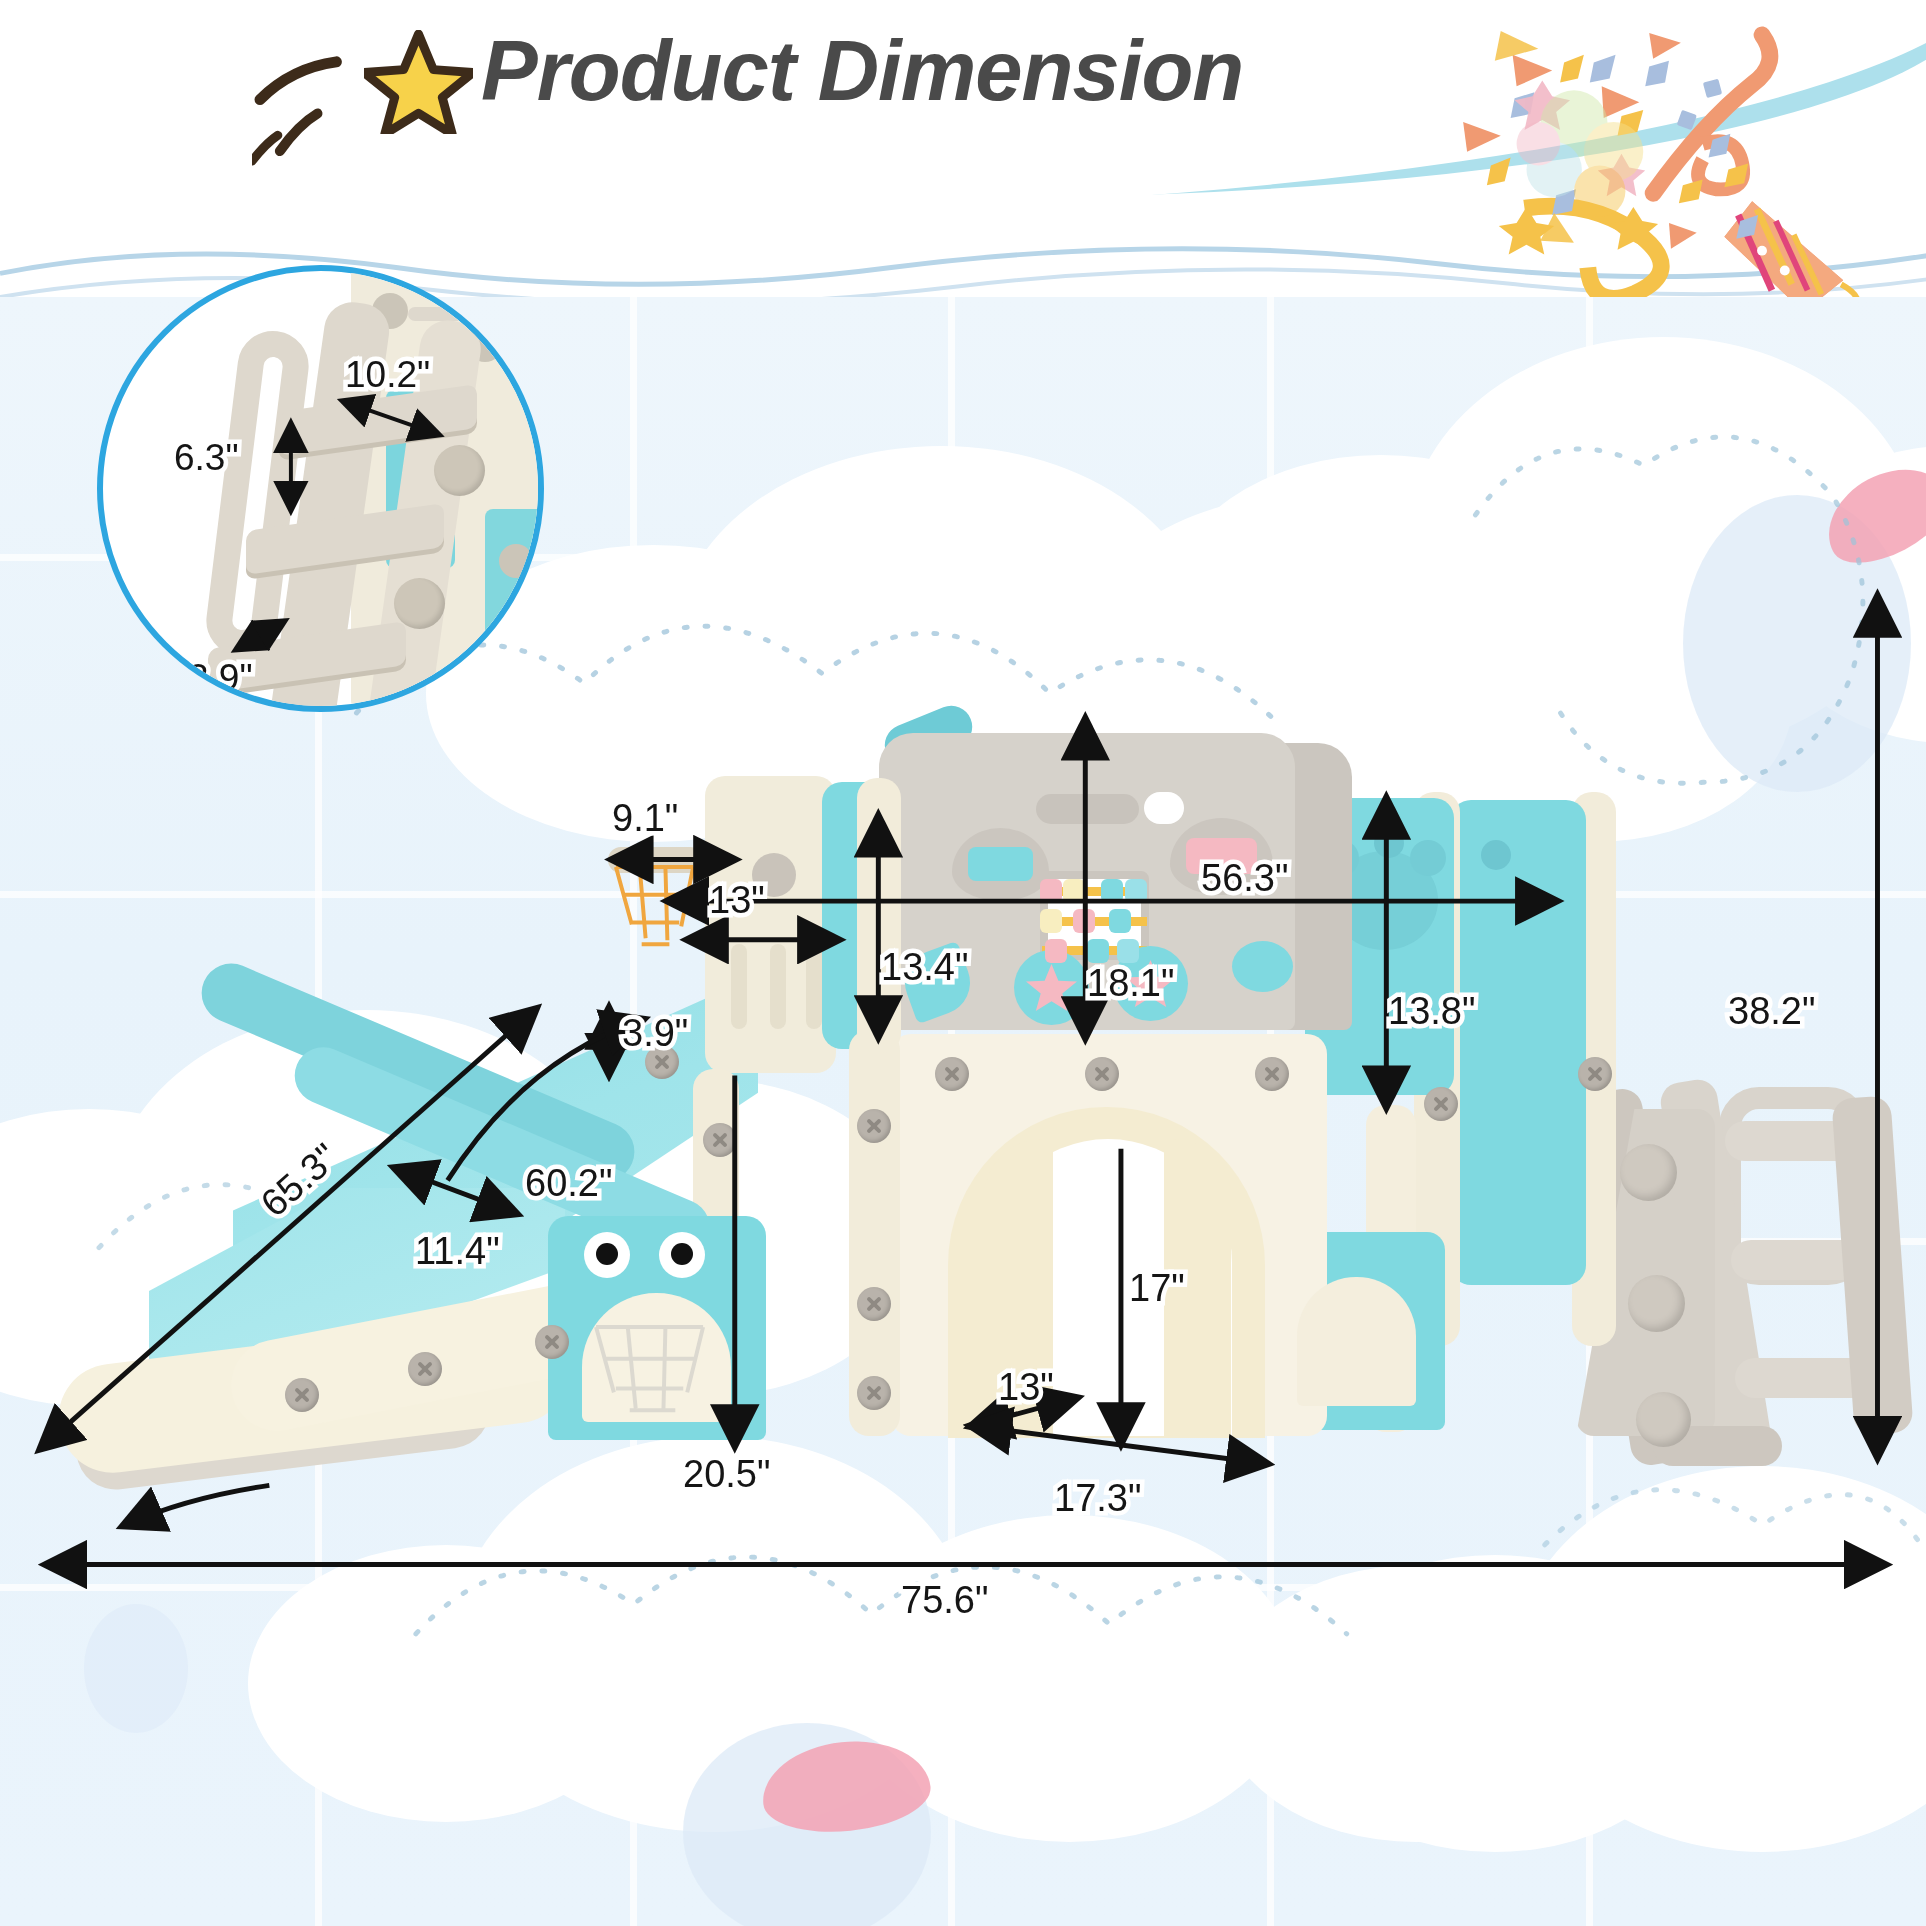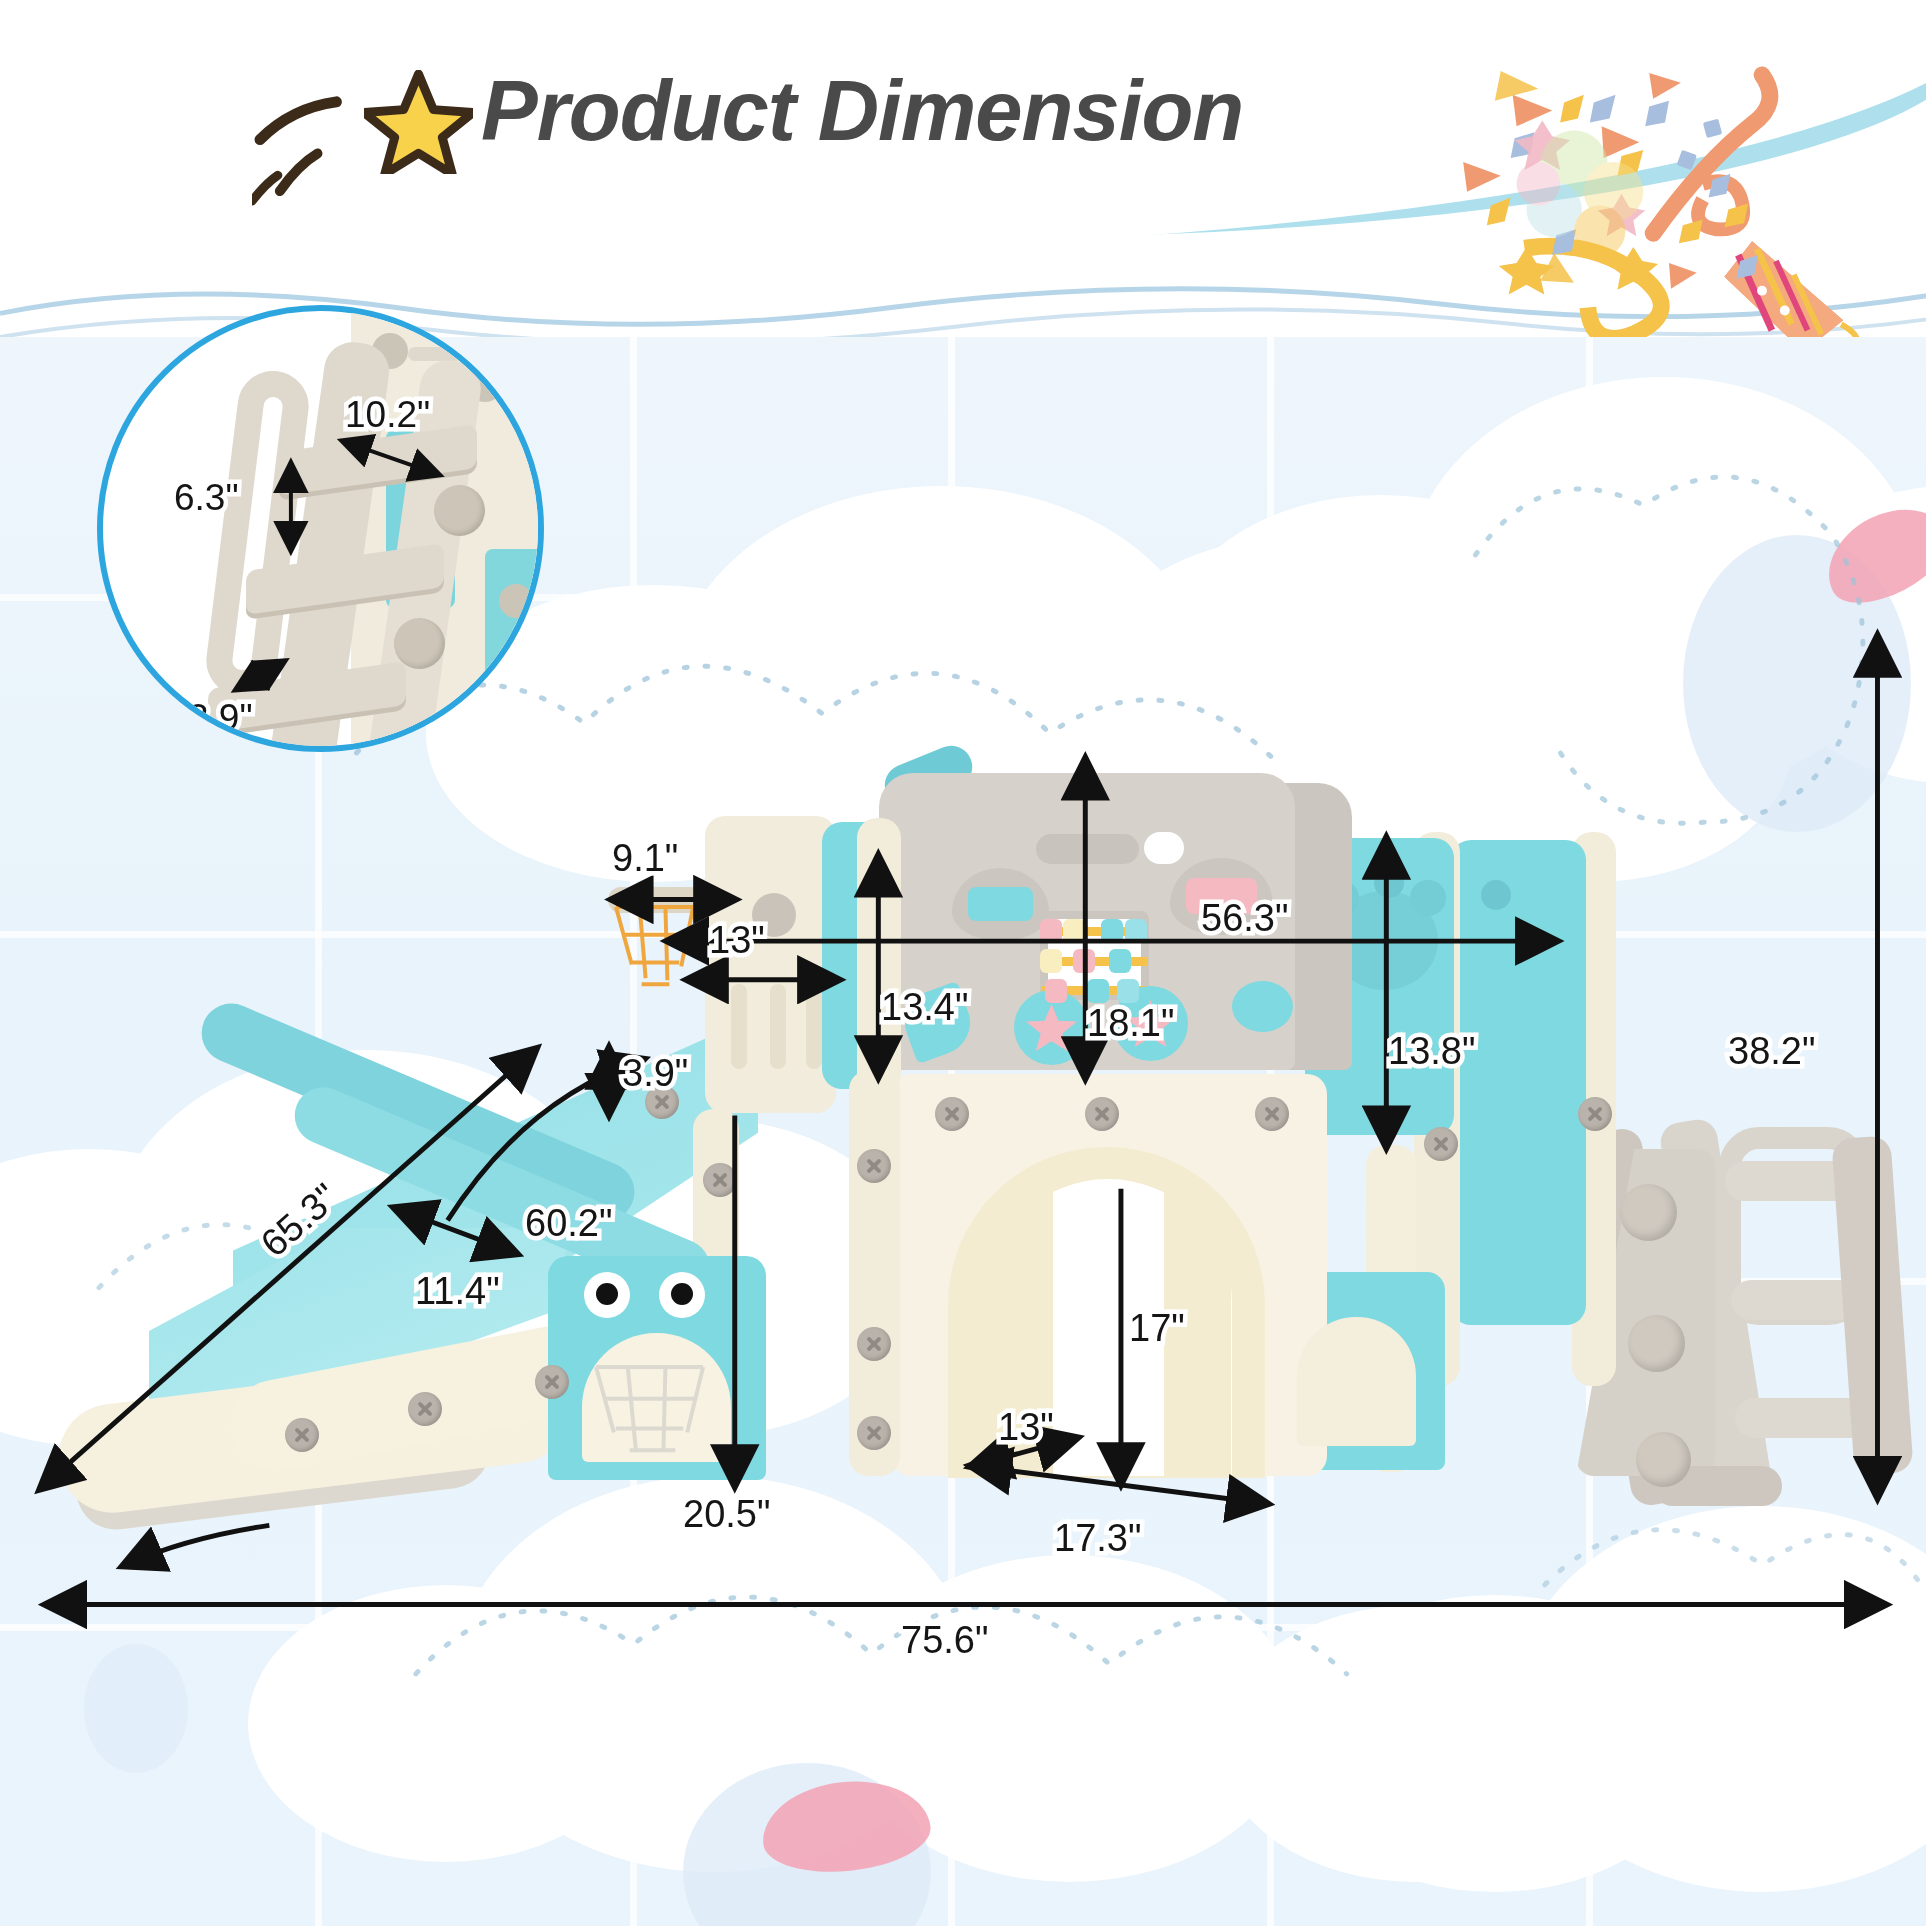--- a/index.html
+++ b/index.html
@@ -2,21 +2,21 @@
 <html><head>
 <meta charset="utf-8">
 <style>
   * { box-sizing: border-box; margin:0; padding:0; }
   html,body { width:1927px; height:1927px; overflow:hidden; }
   body {
     font-family: "Liberation Sans", sans-serif;
     background:#ffffff;
     position:relative;
   }
-  #stage { position:absolute; inset:0; width:1927px; height:1358px;margin-top:40px; }
+  #stage { position:absolute; inset:0; width:1927px; height:1358px; }
 
   
   .bg-base { position:absolute; inset:0; background:#ffffff; }
   .bg-tint {
     position:absolute; left:0; top:297px; width:1927px; height:1630px;
     background:linear-gradient(180deg,#eef6fc 0%,#e8f3fb 40%,#eaf4fc 100%);
   }
   .grid-v, .grid-h { position:absolute; background:rgba(255,255,255,.75); }
   .grid-v { width:7px; height:1634px; top:293px; }
   .grid-h { height:7px; width:1927px; left:0; }

